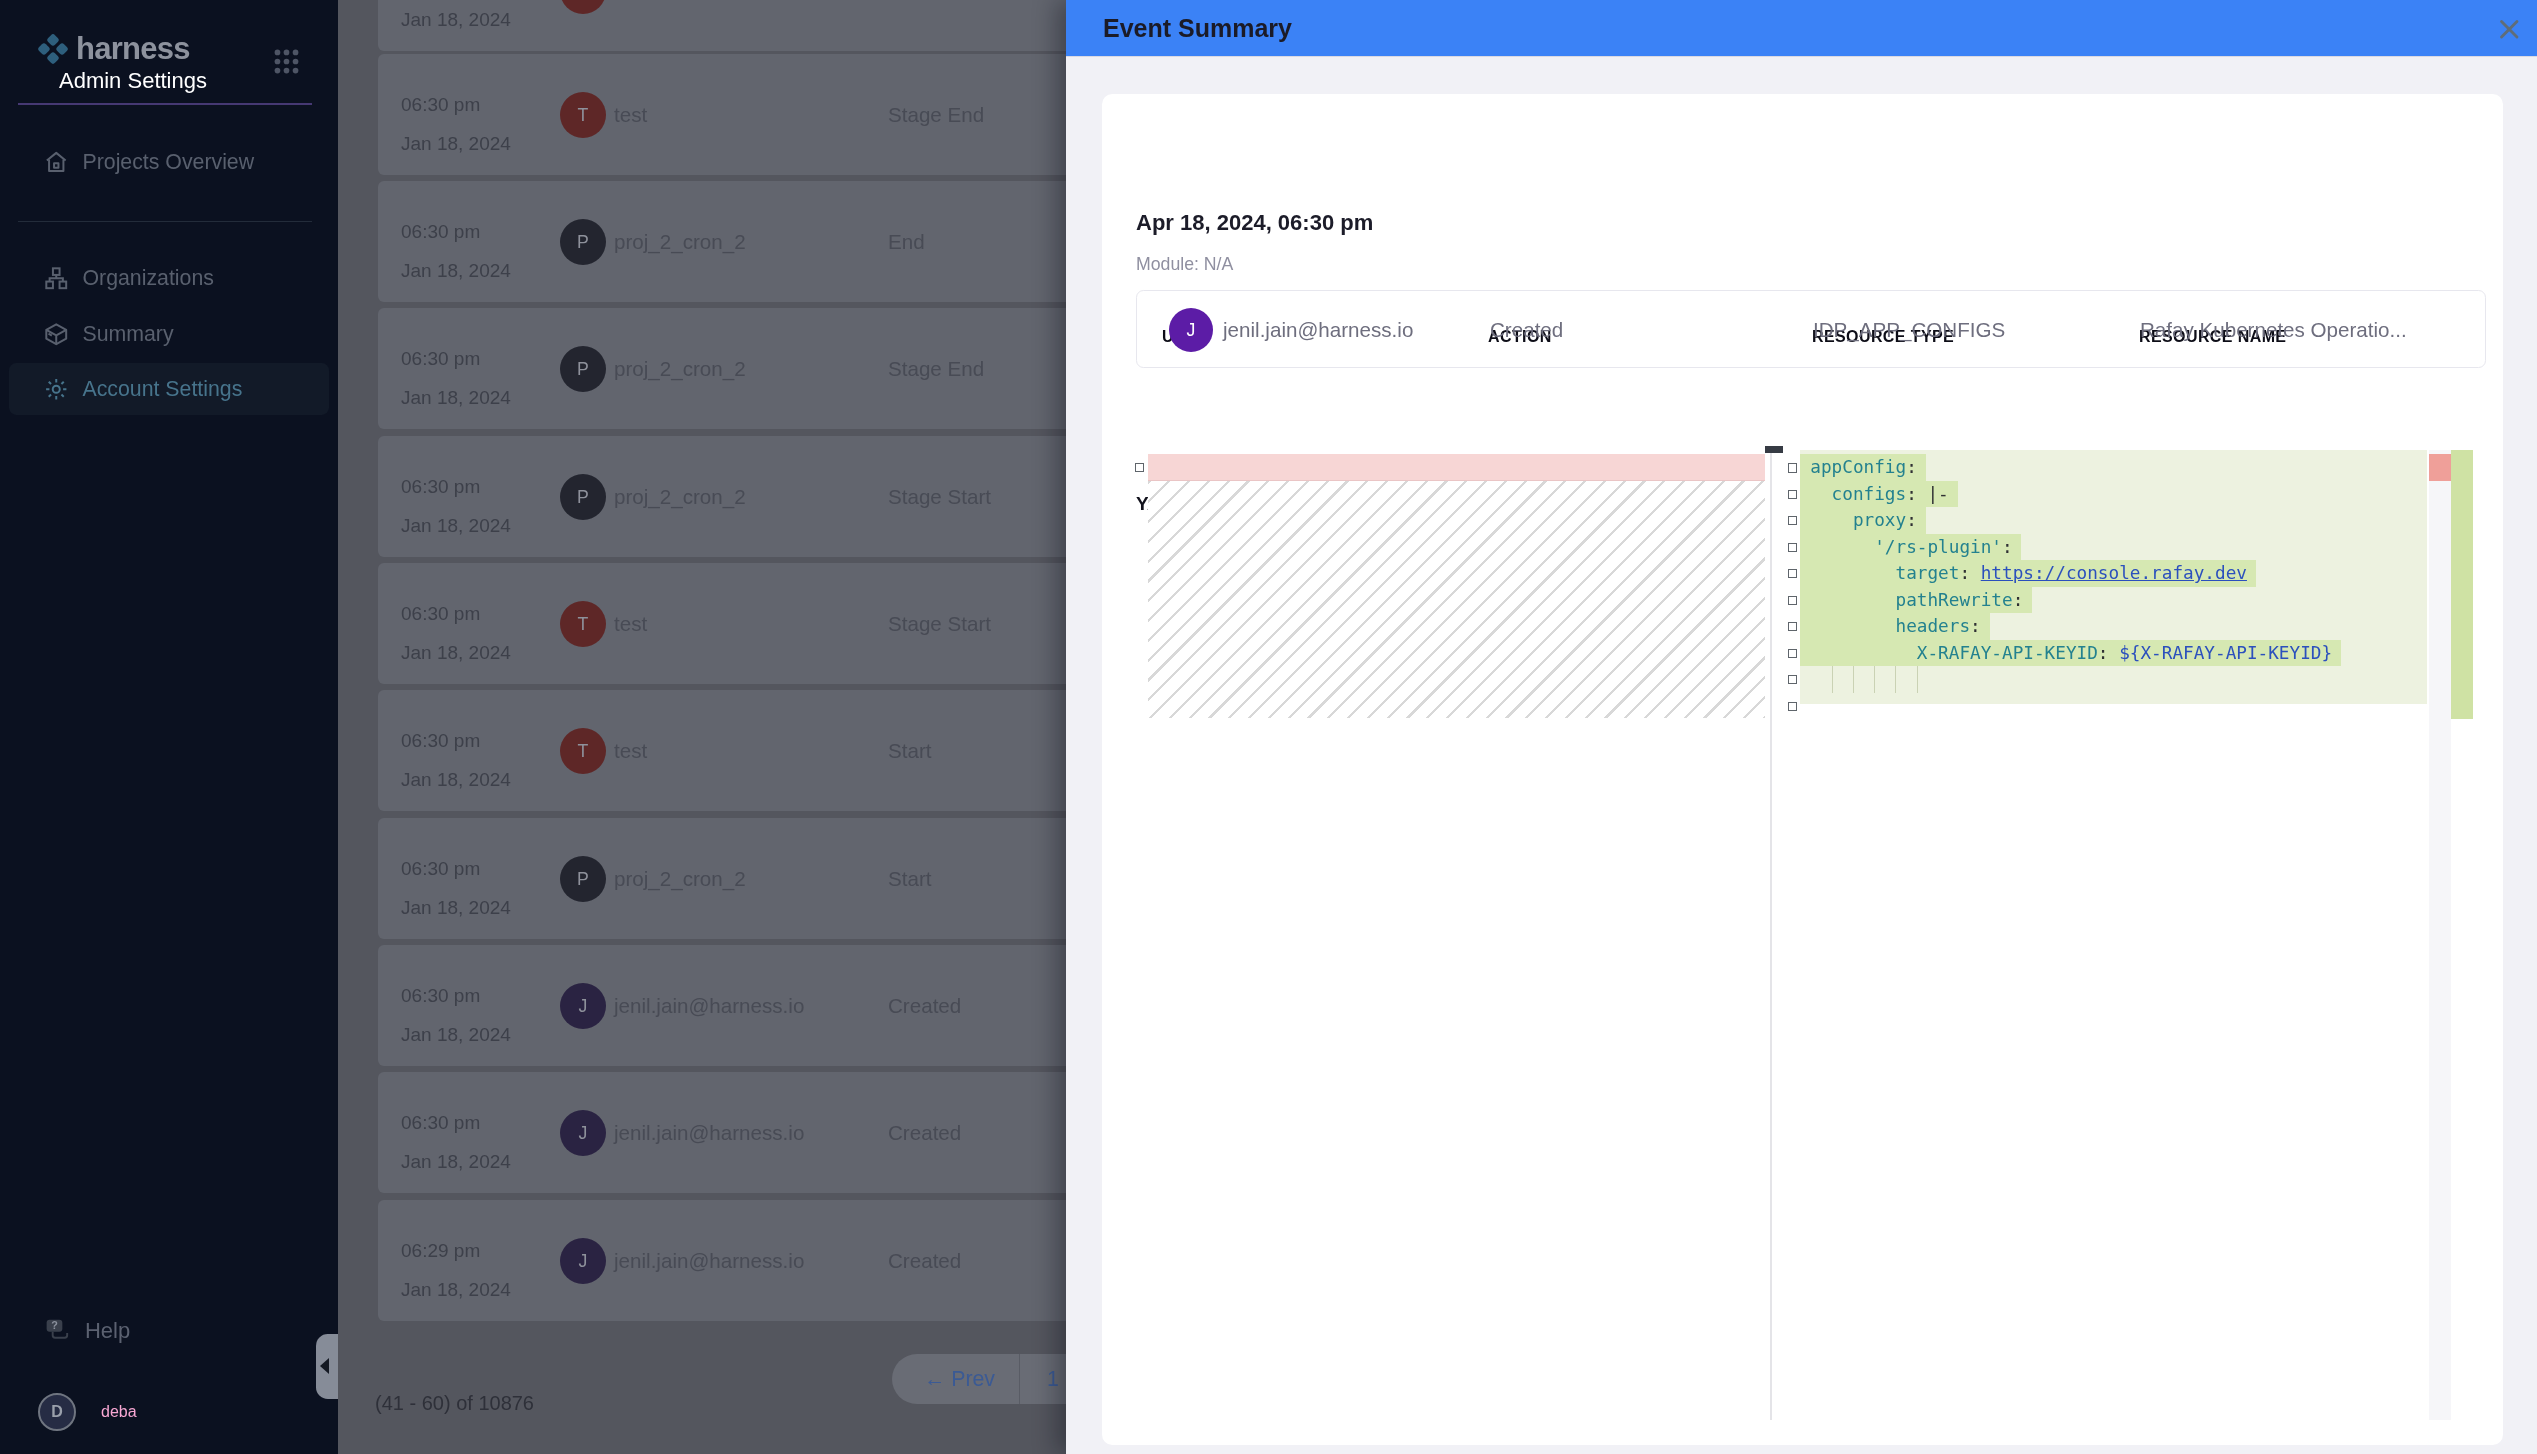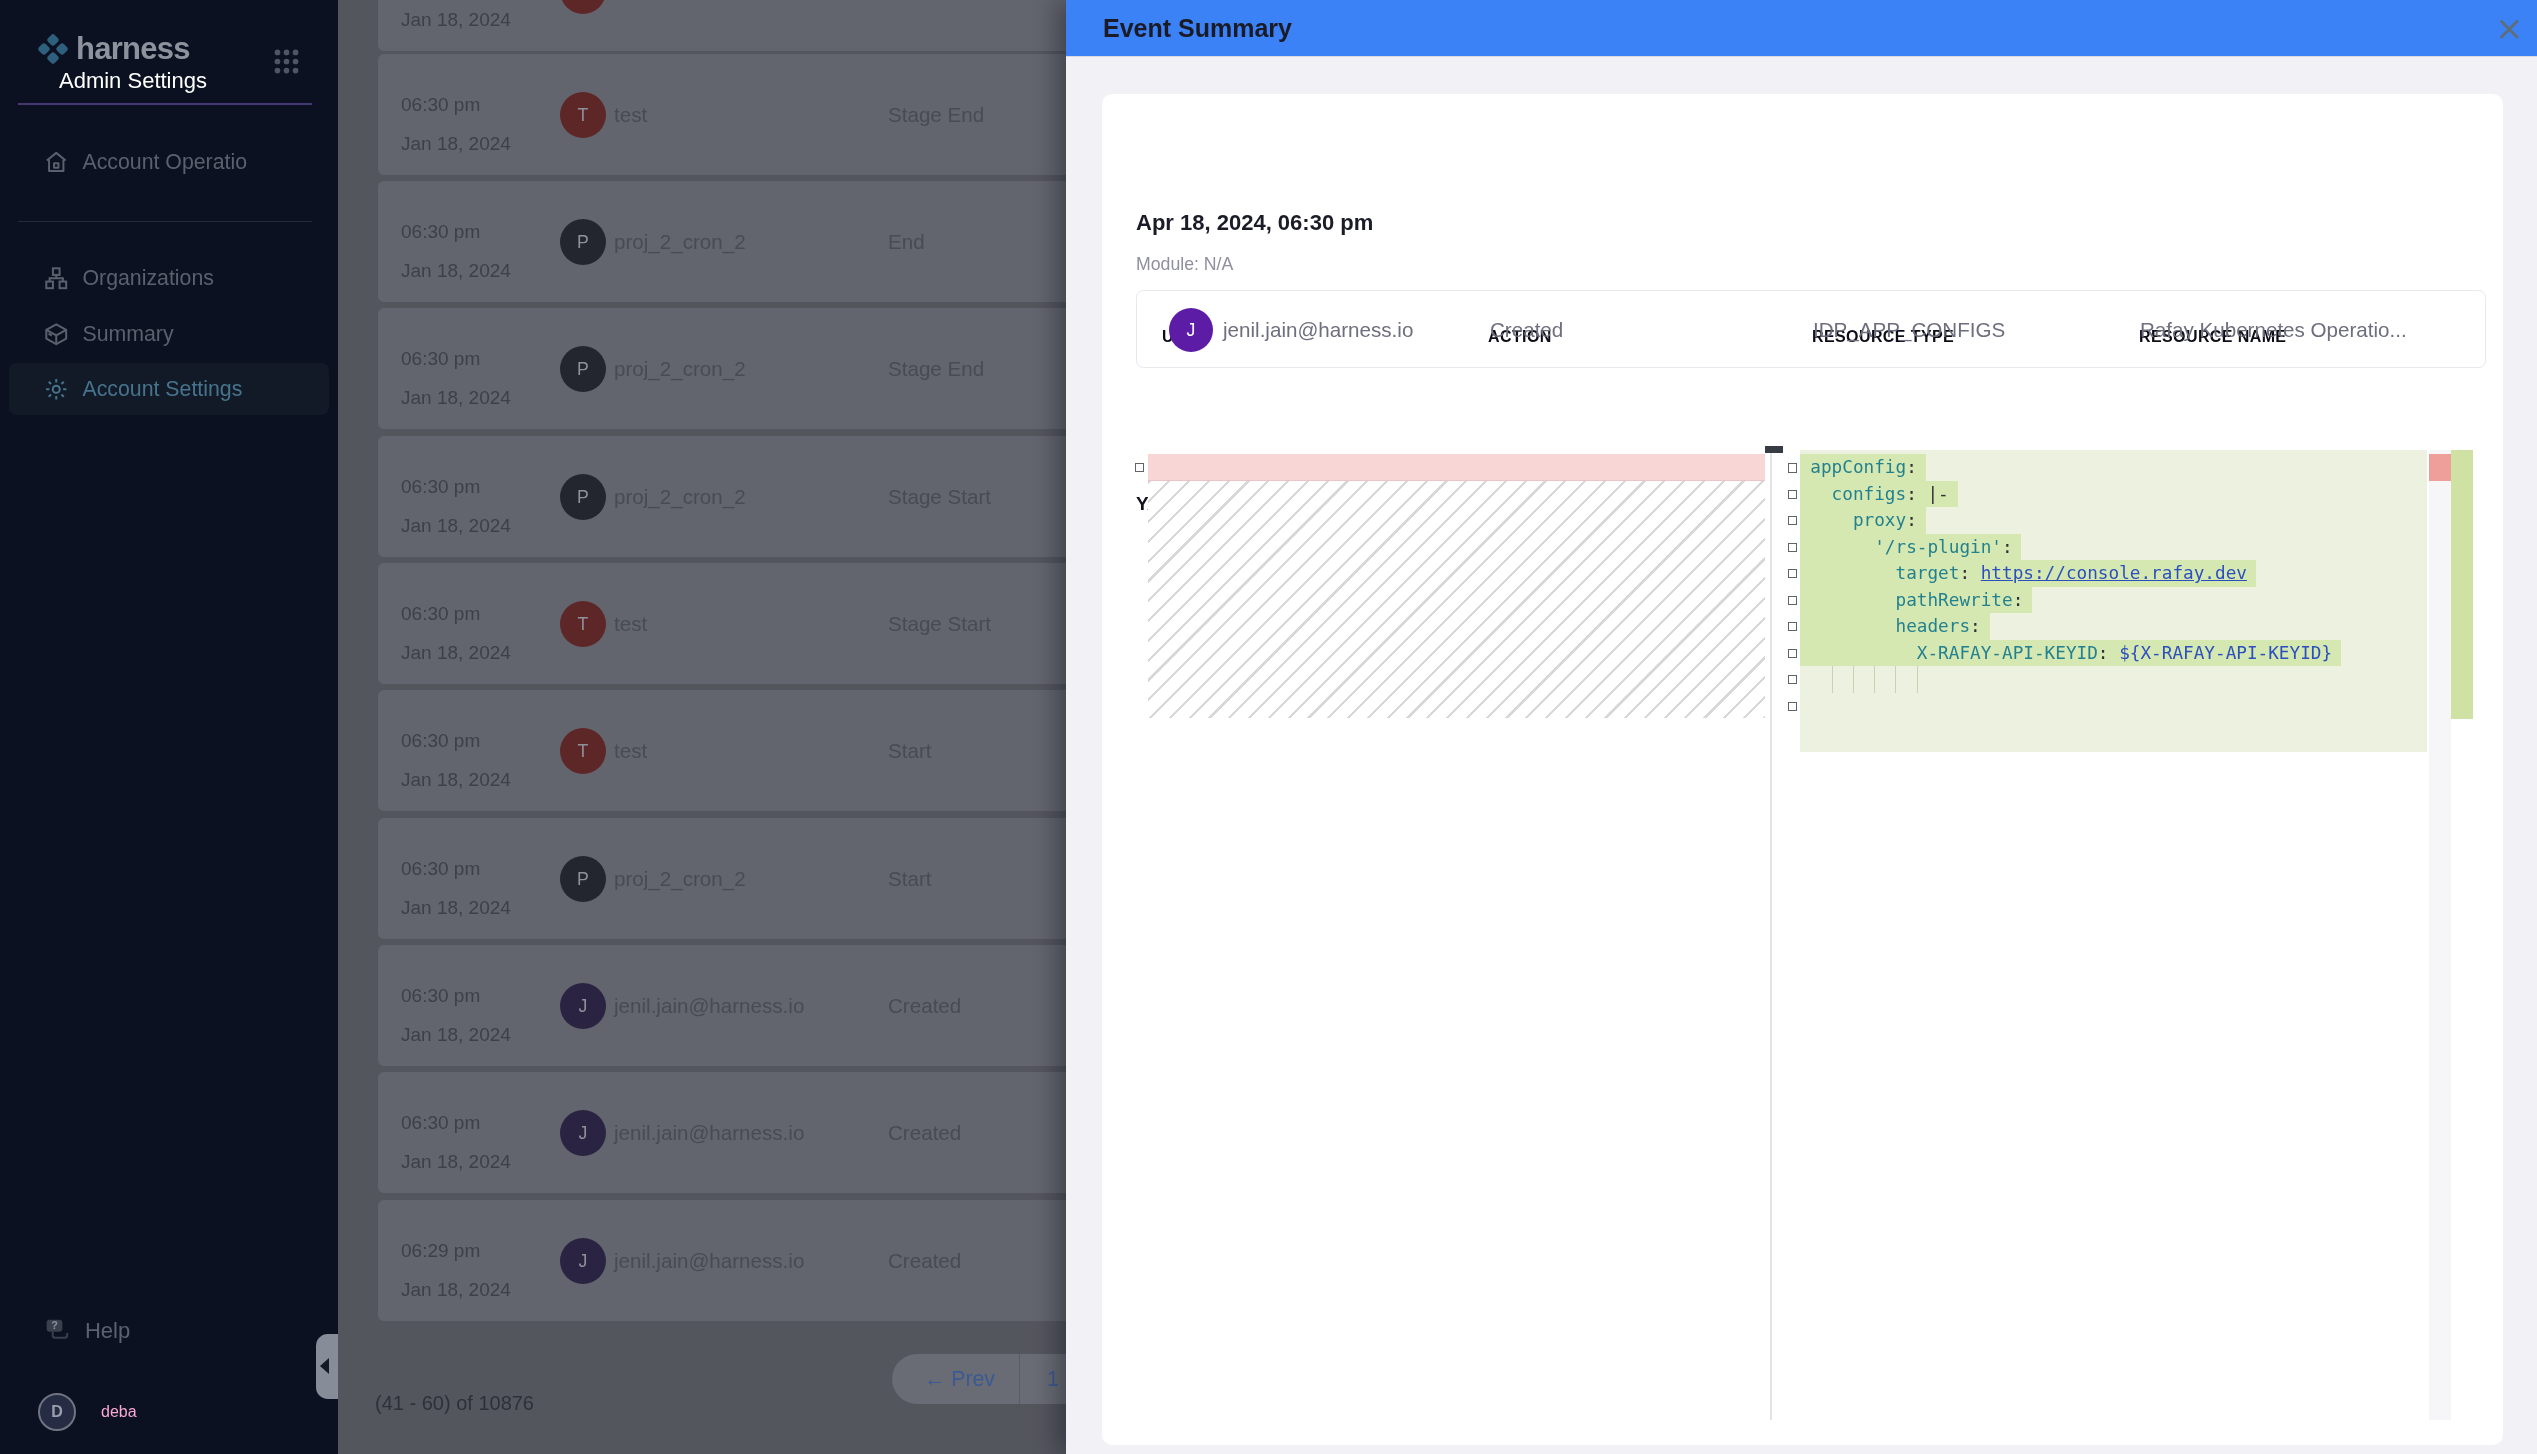--- a/index.html
+++ b/index.html
@@ -69,21 +69,21 @@
   
   .gsq{position:absolute;width:7.4px;height:7.4px;border:1.5px solid #5f656b;background:#fff;}
   .lg-square{left:33px;top:369px;}
   .diff-left{position:absolute;left:46px;top:356px;width:617px;height:970px;background:#ffffff;}
   .removed-line{position:absolute;left:0;top:4.4px;width:100%;height:26.5px;background:#f7d6d5;border-bottom:0.7px solid #eac5c5;box-sizing:border-box;}
   .hatch{position:absolute;left:0;top:31px;width:100%;height:237px;
          background:repeating-linear-gradient(135deg,#d8d8d8 0px,#d8d8d8 2.2px,#ffffff 2.2px,#ffffff 14px);}
   .sash{position:absolute;left:668px;top:356px;width:1.5px;height:970px;background:#e4e4e8;}
   .sash-handle{position:absolute;left:663px;top:352px;width:17.7px;height:7.4px;background:#363b44;}
   .right-gutter{position:absolute;left:686px;top:356px;width:10.3px;height:280px;}
-  .code-pane{position:absolute;left:698px;top:356px;width:627px;height:302px;background:#edf2e0;}
+  .code-pane{position:absolute;left:698px;top:356px;width:627px;height:254px;background:#edf2e0;}
   .code-lines{position:absolute;left:0;top:4.4px;width:100%;z-index:2;}
   .cl{height:26.5px;line-height:26.5px;font-family:"DejaVu Sans Mono",monospace;font-size:17.7px;white-space:pre;position:relative;z-index:2;}
   .cl .hl{display:inline-block;background:#d6e8b2;padding:0 8.8px 0 10.3px;height:26.5px;}
   .tk-key{color:#23818f}.tk-punc{color:#2f3033}.tk-val{color:#2b50bd}
   .tk-link{color:#2b50bd;text-decoration:underline;}
   .guide{position:absolute;top:31px;height:212px;width:0.7px;background:rgba(110,130,70,0.28);z-index:1;}
   .scroll-track{position:absolute;left:1327px;top:356px;width:22px;height:970px;background:#f6f6f9;}
   .ruler-removed{position:absolute;left:0;top:4.4px;width:22px;height:26.5px;background:#ef9f99;}
   .ruler-added{position:absolute;left:1349px;top:356px;width:22px;height:269px;background:#cfe2a4;}
 
@@ -229,21 +229,21 @@
       </g>
     </svg>
     <div class="sb-divider1"></div>
 
     <div class="nav-item" style="top:136px">
       <svg class="nico" viewBox="0 0 24 24" fill="none" stroke="#59606e" stroke-width="1.8" stroke-linejoin="round">
         <path d="M3.5 10.5 12 3.5l8.5 7"></path>
           <path d="M5.5 9.5V20h13V9.5"></path>
           <rect x="10" y="13" width="4" height="4"></rect>
       </svg>
-      <span class="nlabel">Account Operatio</span>
+      <span class="nlabel">Projects Overview</span>
     </div>
     <div class="sb-divider2"></div>
     <div class="nav-item" style="top:252px">
       <svg class="nico" viewBox="0 0 24 24" fill="none" stroke="#59606e" stroke-width="1.8">
         <rect x="9" y="3" width="6" height="6"></rect>
           <rect x="3" y="15" width="6" height="6"></rect>
           <rect x="15" y="15" width="6" height="6"></rect>
         <path d="M12 9v3M6 15v-3h12v3"></path>
       </svg>
       <span class="nlabel">Organizations</span>

